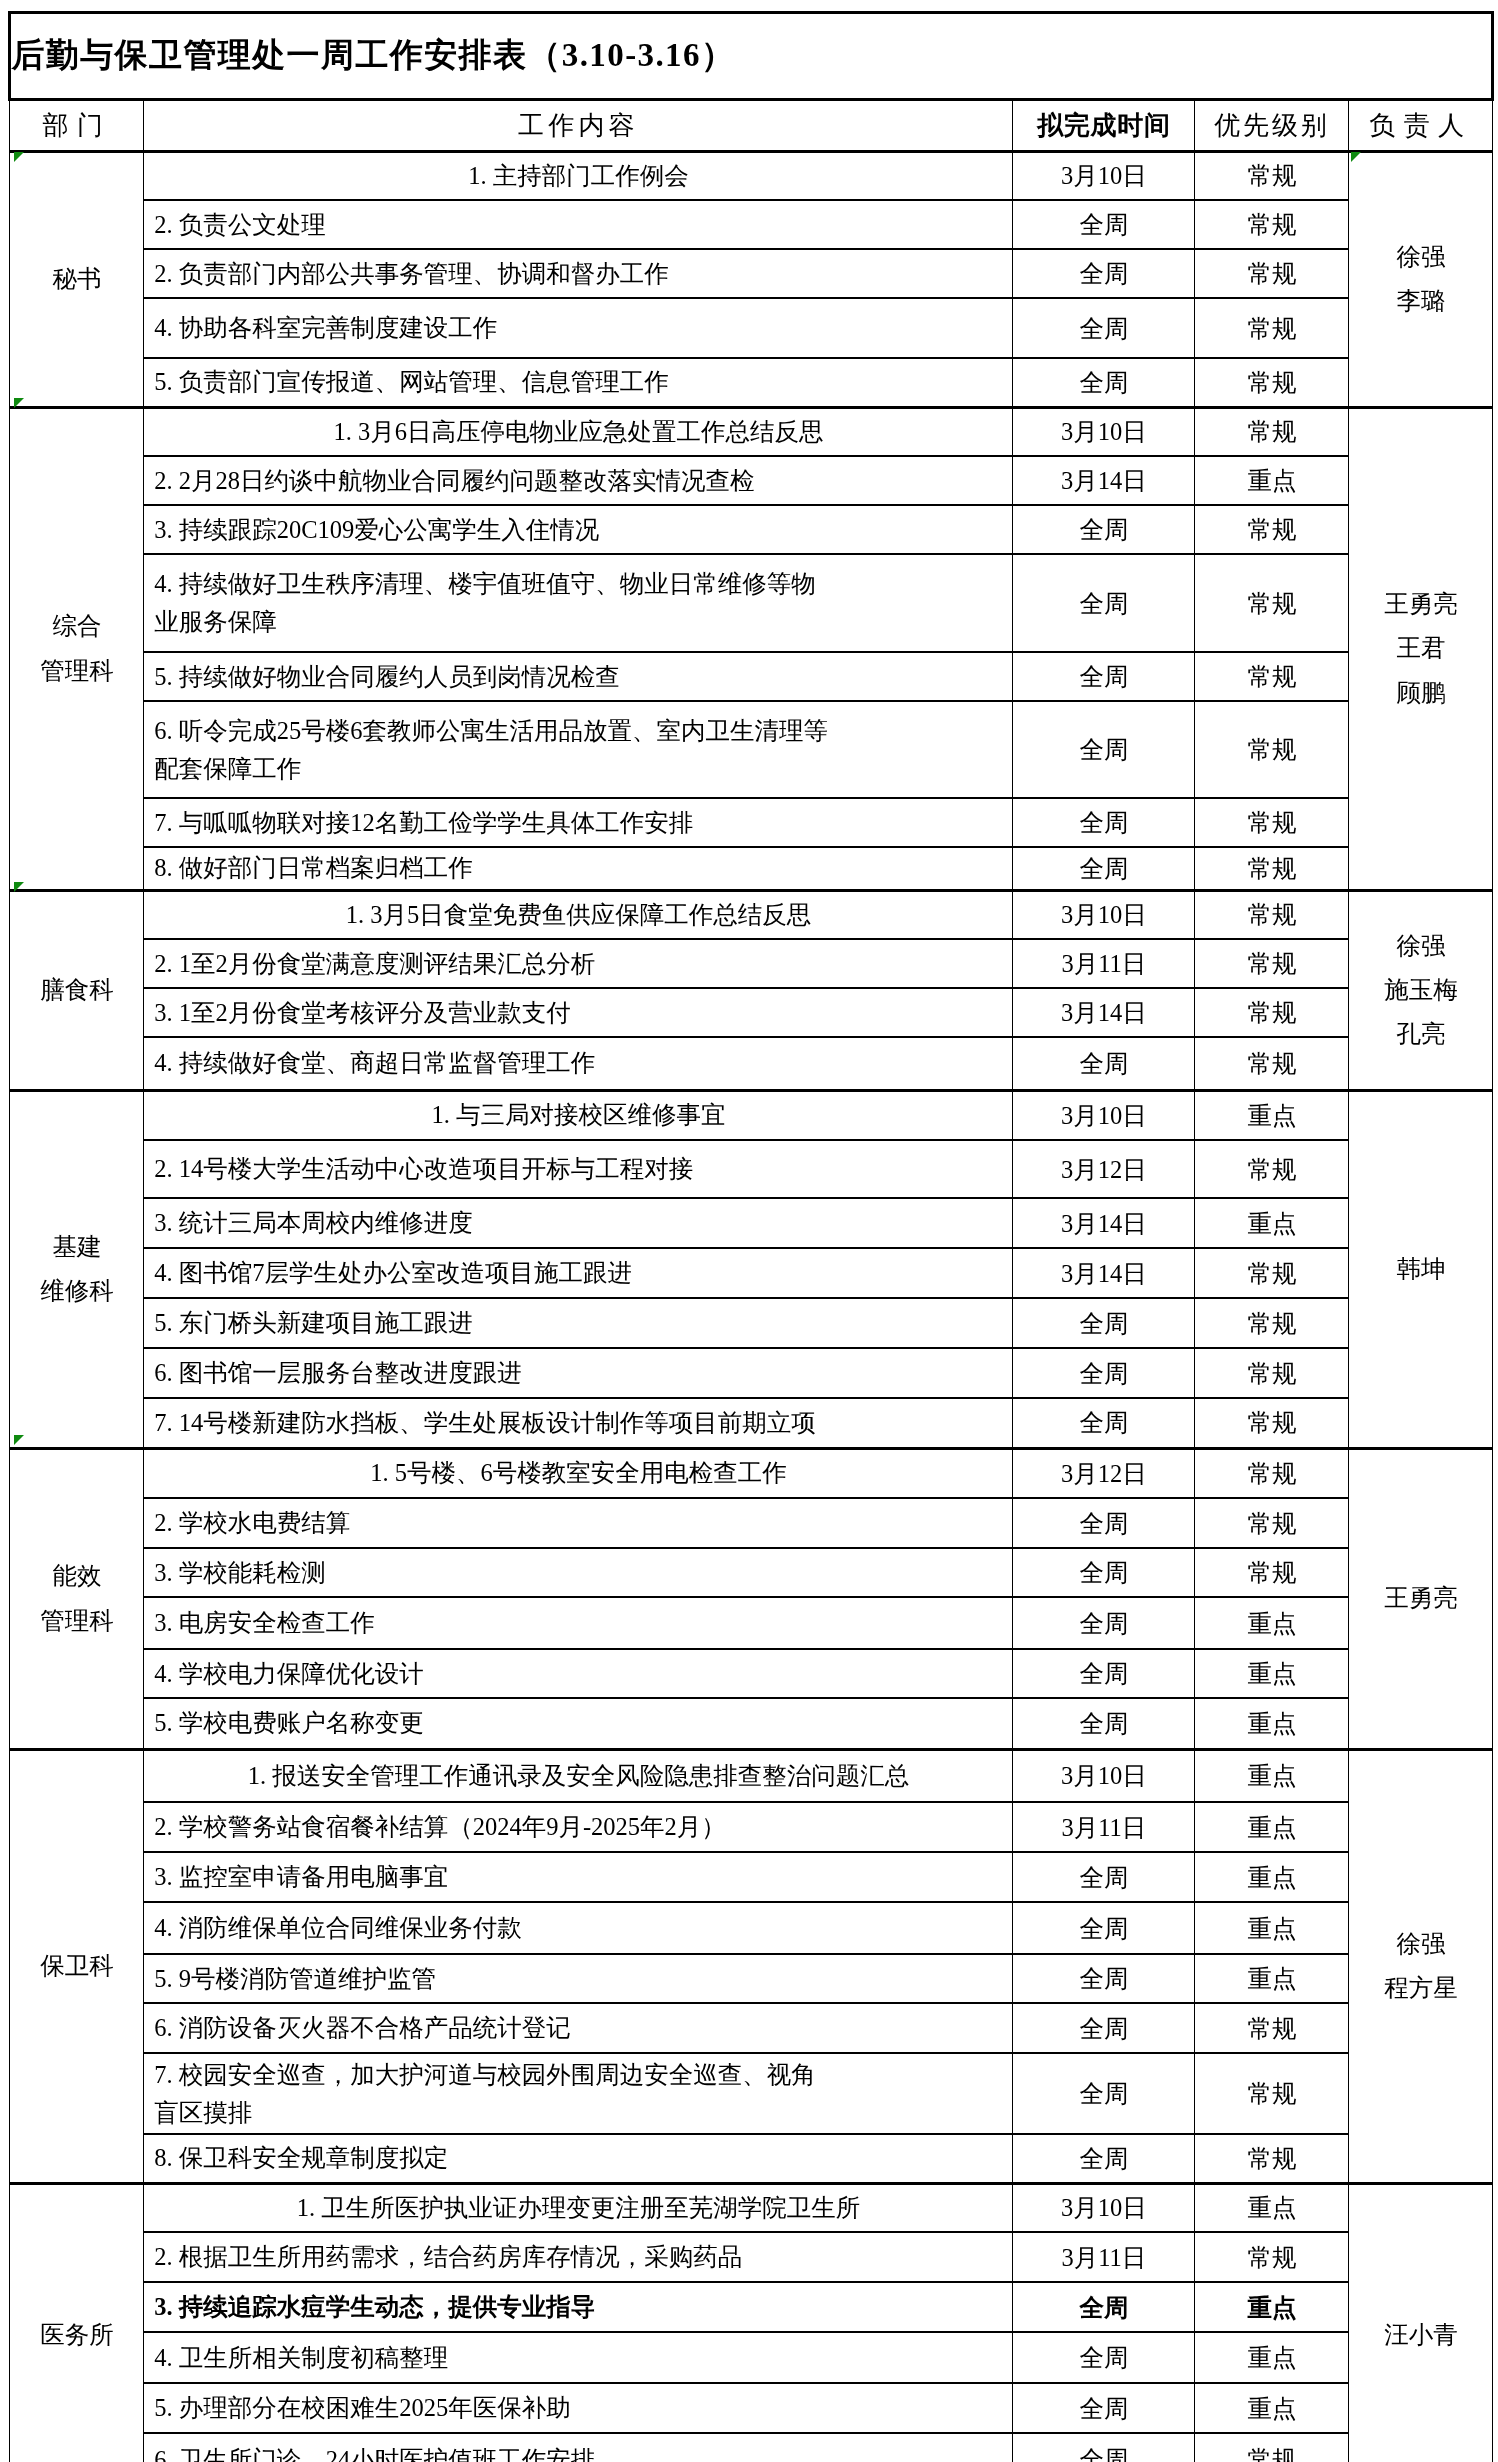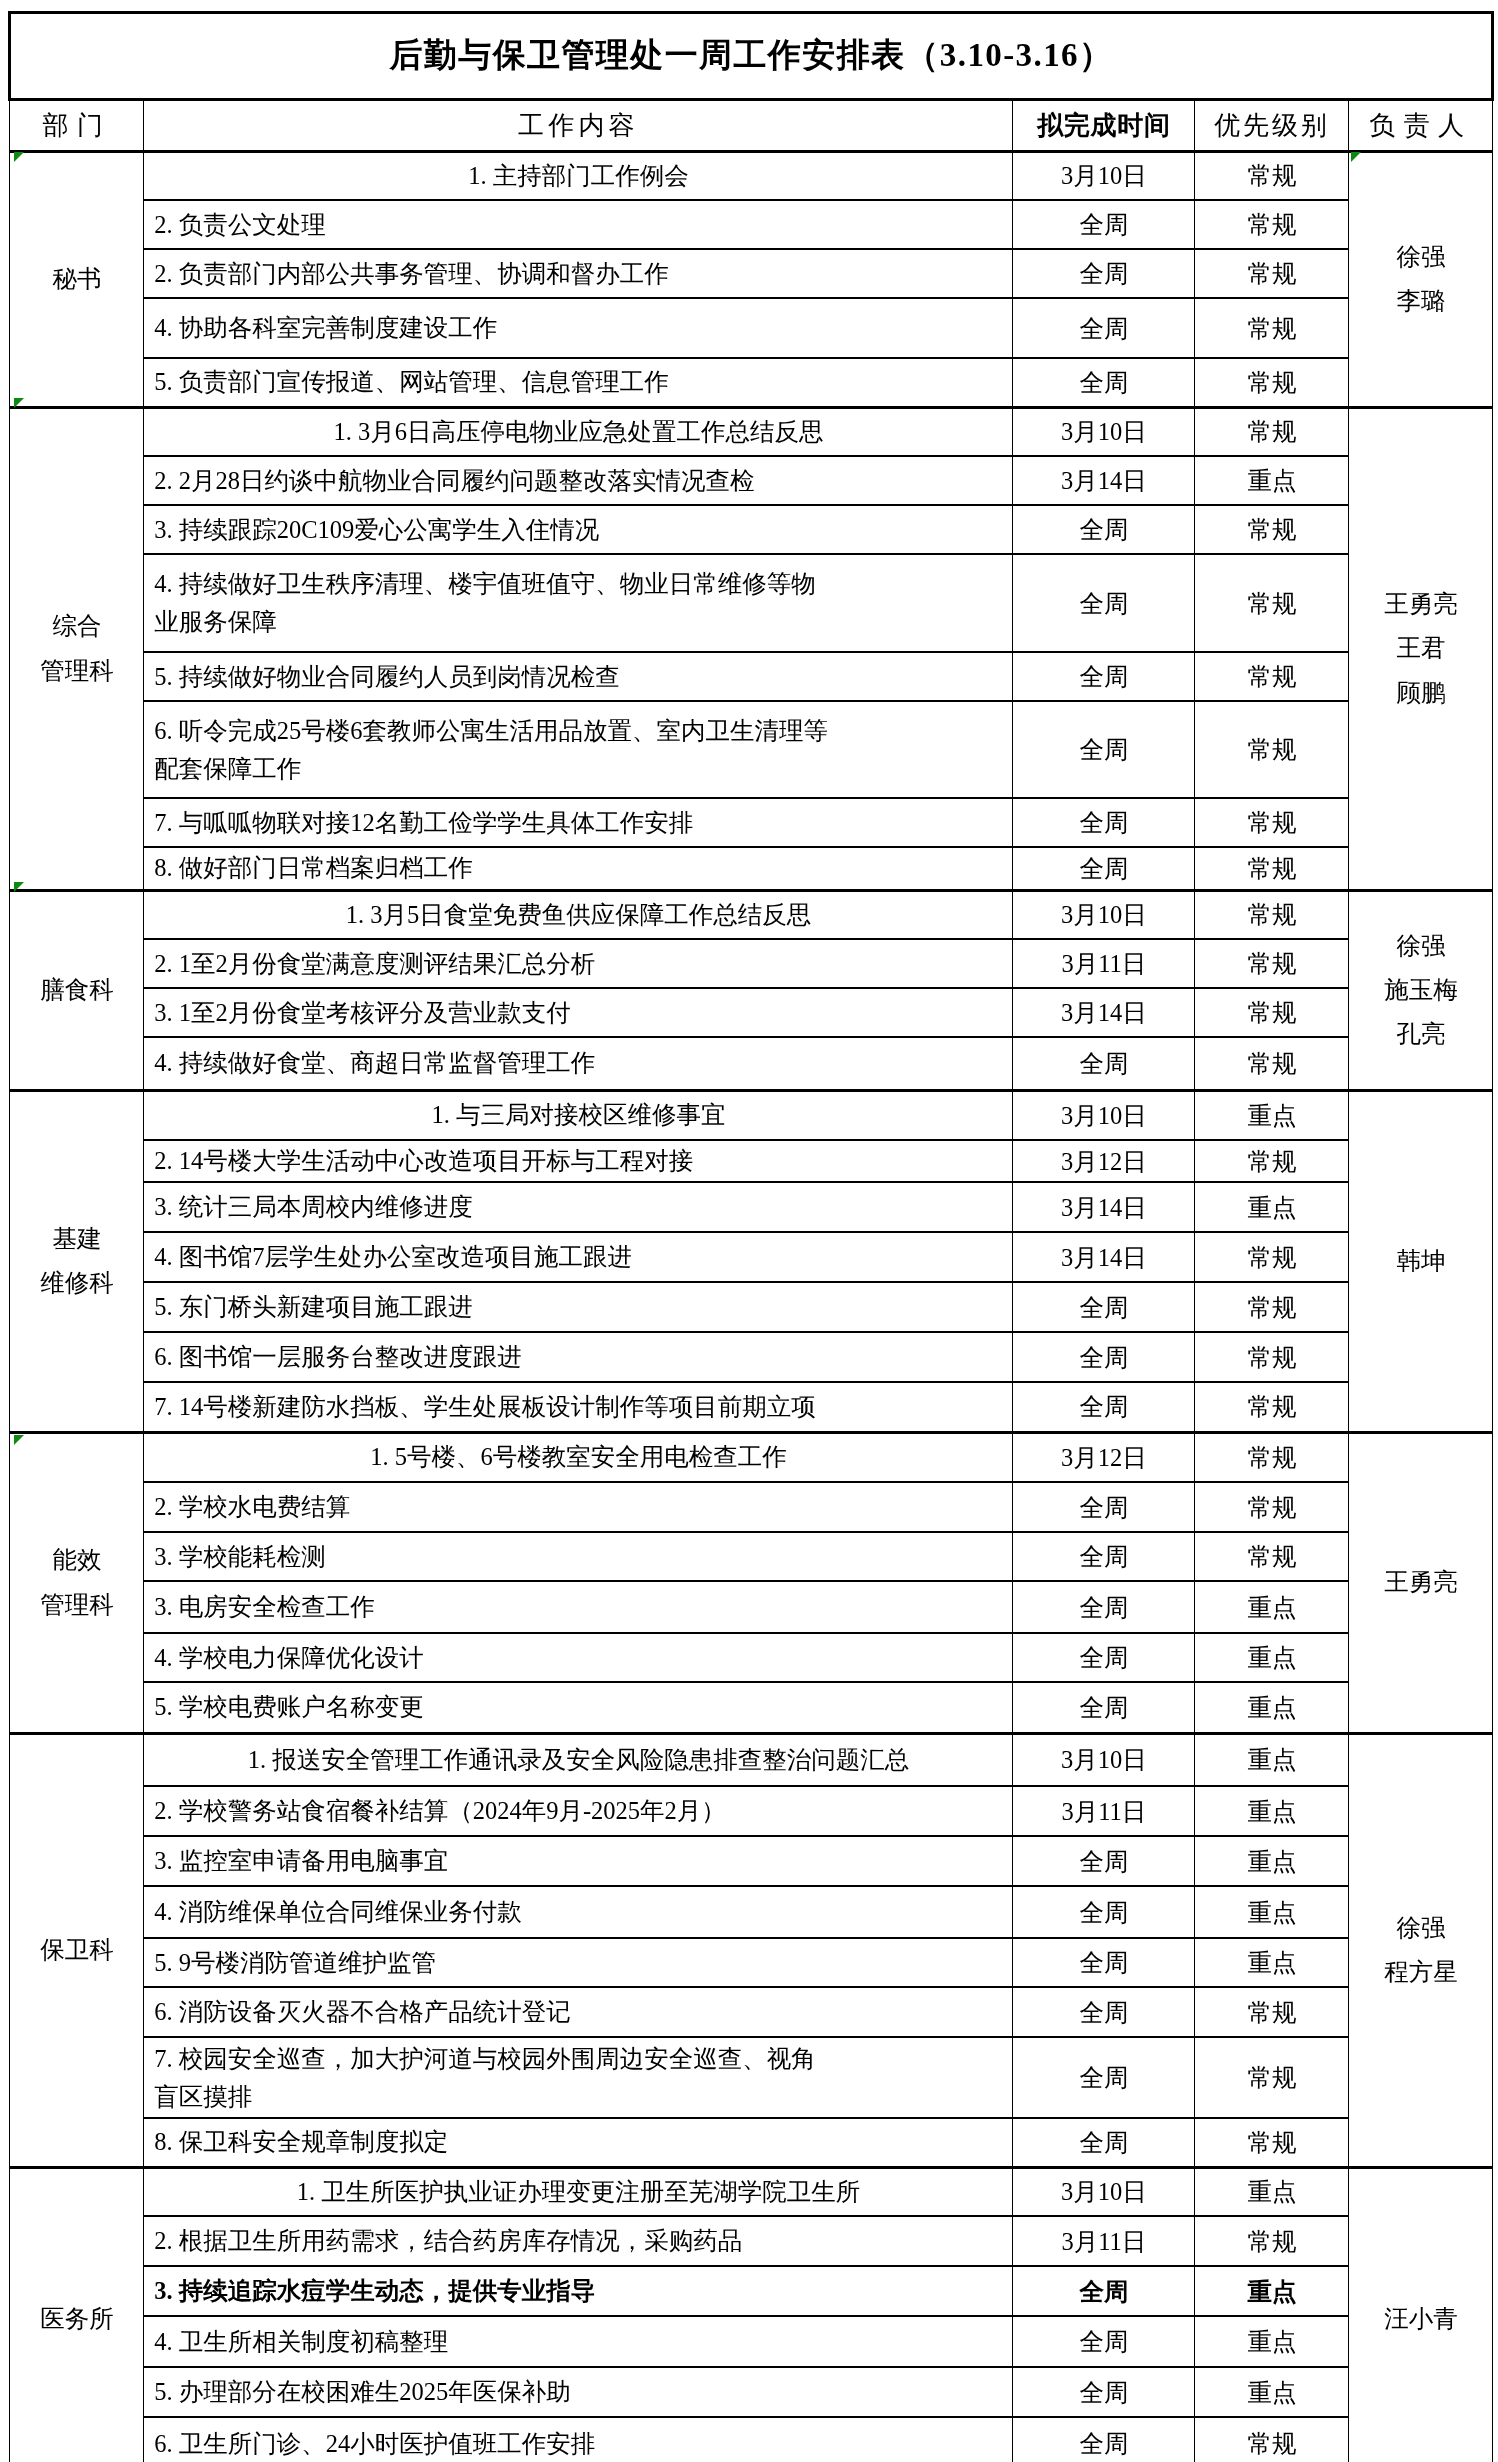--- a/index.html
+++ b/index.html
@@ -11,21 +11,21 @@
   table{
     position:absolute;left:8.4px;top:10.5px;width:1484px;
     border-collapse:collapse;table-layout:fixed;
   }
   td{
     border:1.4px solid #000;border-top-width:2.1px;border-bottom-width:2.1px;
     font-size:24.5px;vertical-align:middle;padding:0;overflow:hidden;
   }
   tr.section-start > td{border-top-width:3.5px;text-align:center;}
   td.title-cell{
-    border:3.5px solid #000;font-size:33px;font-weight:bold;text-align:center;
+    border:3.5px solid #000;font-size:33px;font-weight:bold;
     letter-spacing:1.4px;
   }
   tr.header-row > td{
     border-top-width:3.5px;border-bottom-width:3.5px;font-size:26px;text-align:center;
   }
   .h-dept{letter-spacing:8.4px;}
   .h-content{letter-spacing:4.2px;}
   .h-time{font-weight:bold;letter-spacing:0.7px;}
   .h-priority{letter-spacing:2.8px;}
   .h-manager{letter-spacing:8.4px;}
@@ -166,21 +166,21 @@
         <td class="cell-priority">常规</td>
       </tr>
       <tr class="section-start" style="height: 50px;">
         <td class="cell-dept" rowspan="7">基建
 维修科</td>
         <td class="cell-content">1. 与三局对接校区维修事宜</td>
         <td class="cell-time">3月10日</td>
         <td class="cell-priority">重点</td>
         <td class="cell-manager" rowspan="7">韩坤</td>
       </tr>
-      <tr style="height: 42px;">
+      <tr style="height: 58px;">
         <td class="cell-content">2. 14号楼大学生活动中心改造项目开标与工程对接</td>
         <td class="cell-time">3月12日</td>
         <td class="cell-priority">常规</td>
       </tr>
       <tr style="height: 50px; margin-top: 8px;">
         <td class="cell-content">3. 统计三局本周校内维修进度</td>
         <td class="cell-time">3月14日</td>
         <td class="cell-priority">重点</td>
       </tr>
       <tr style="height: 50px;">

